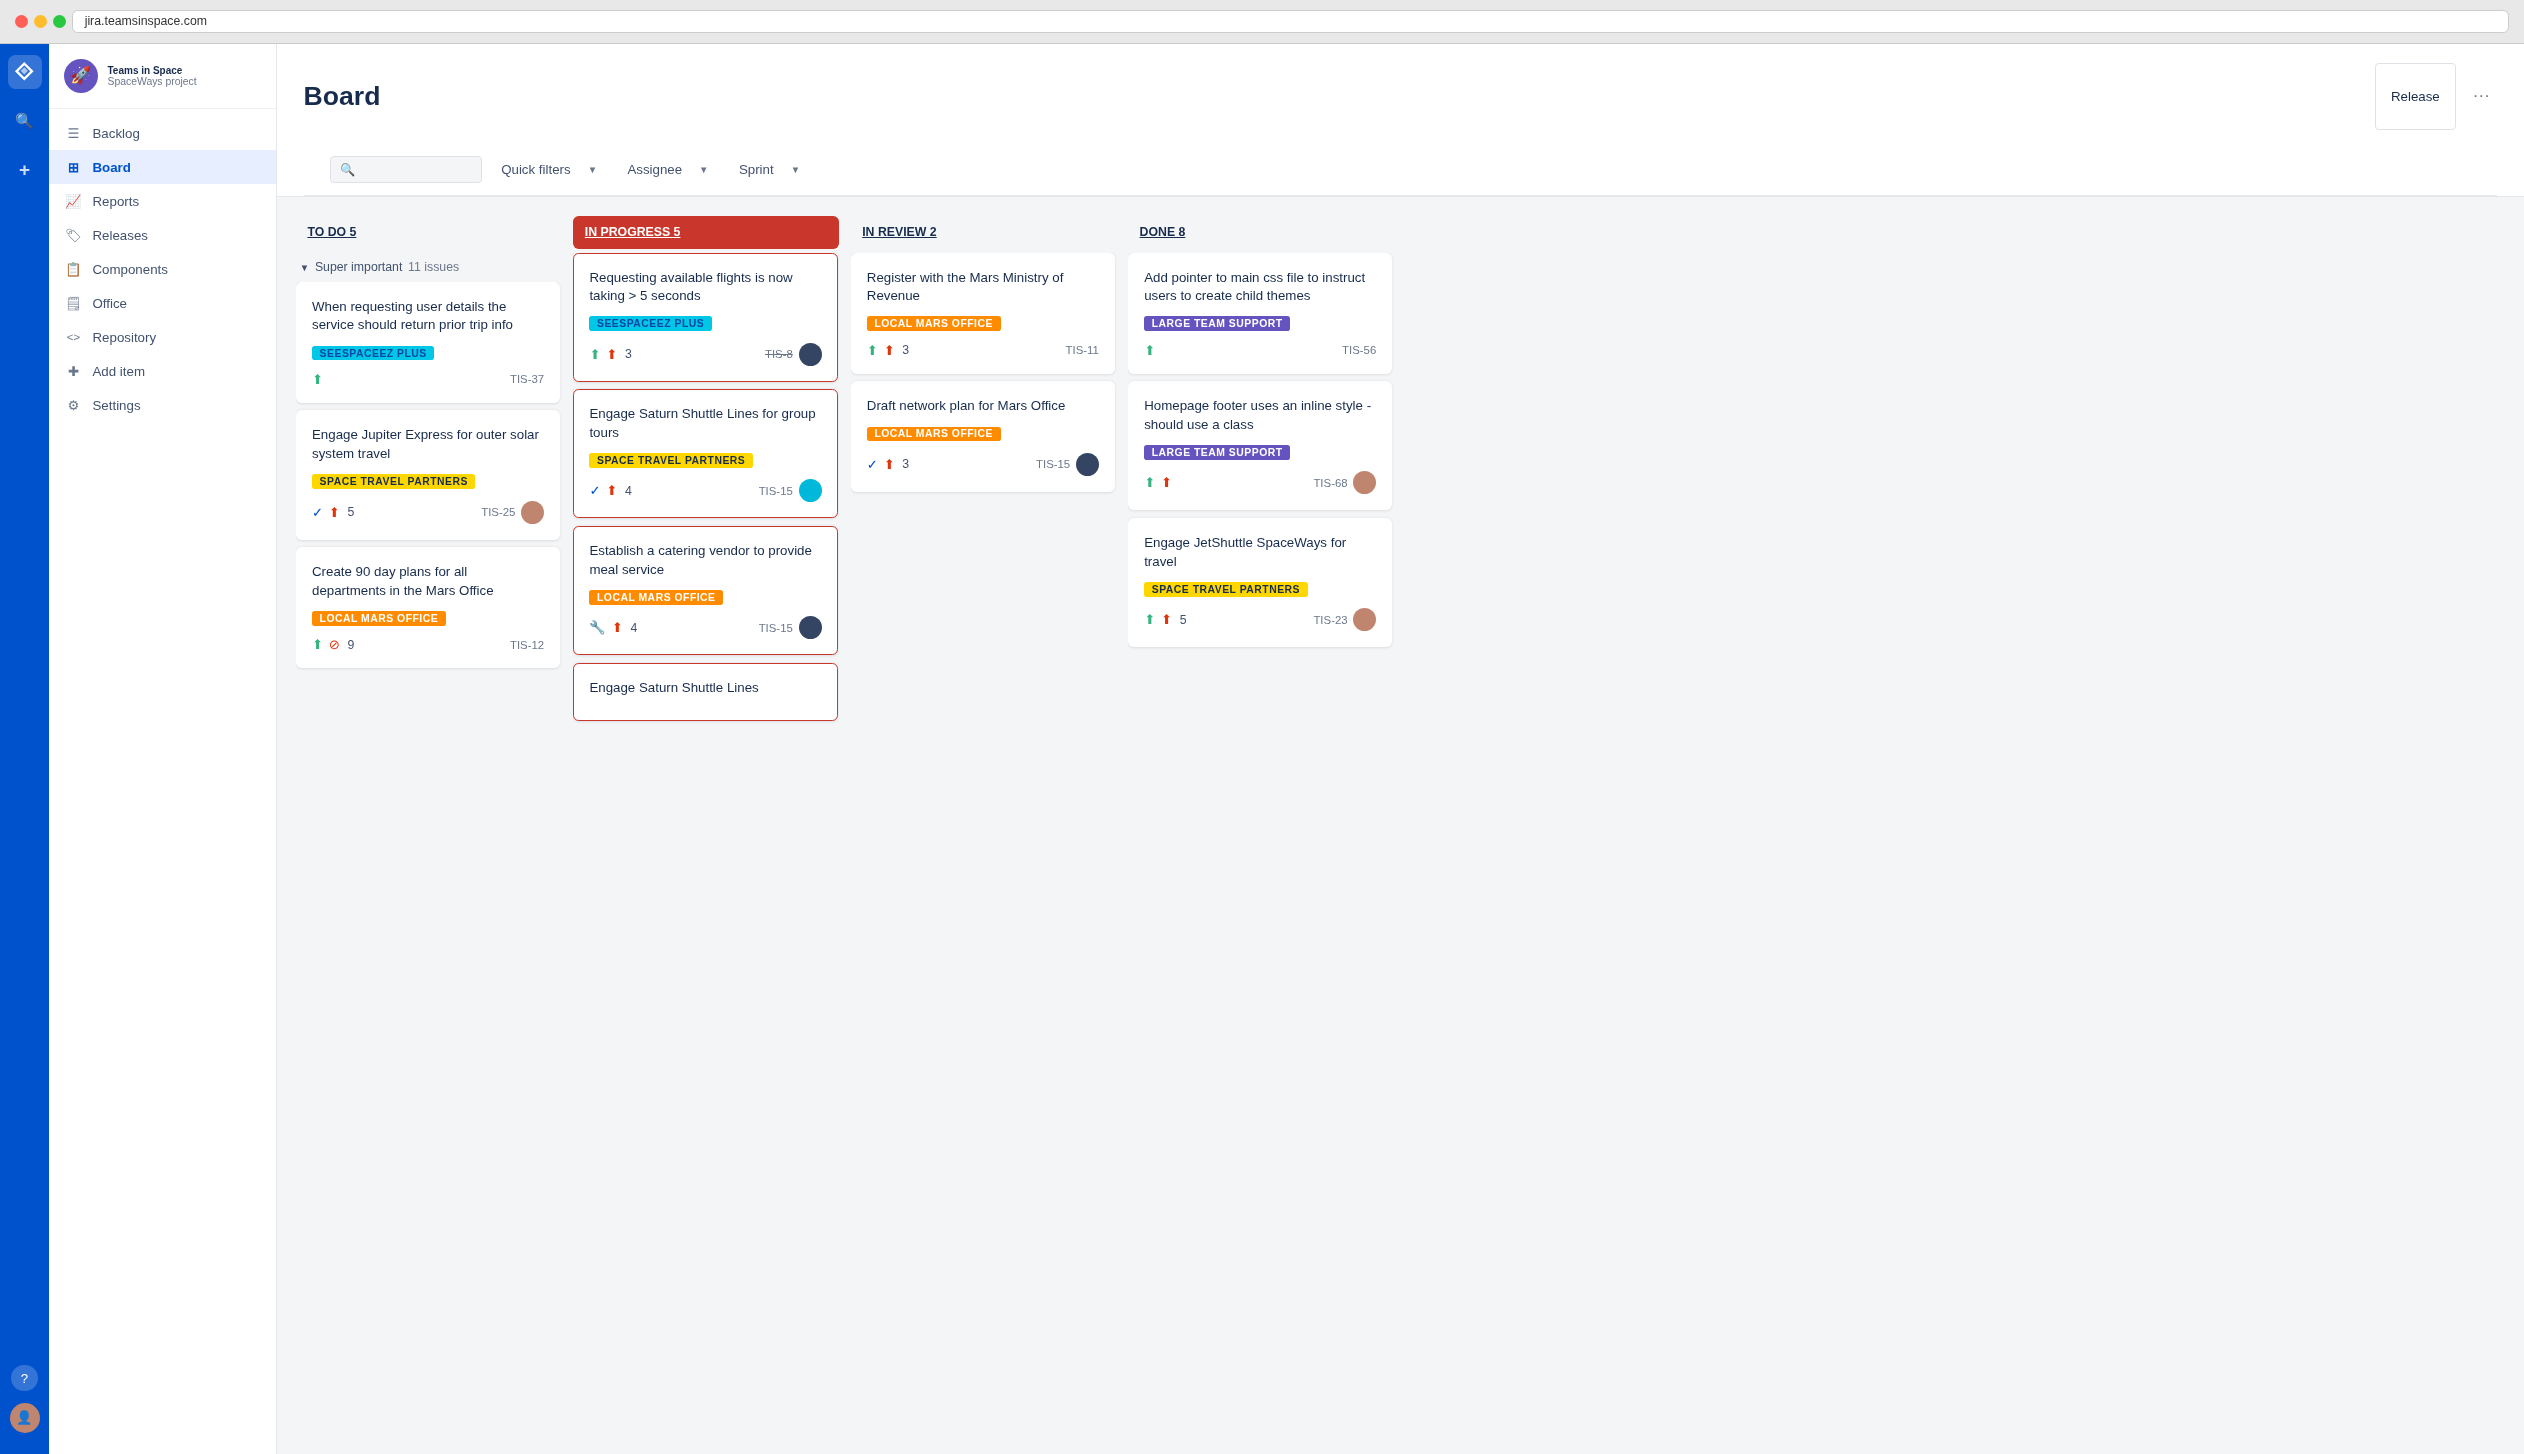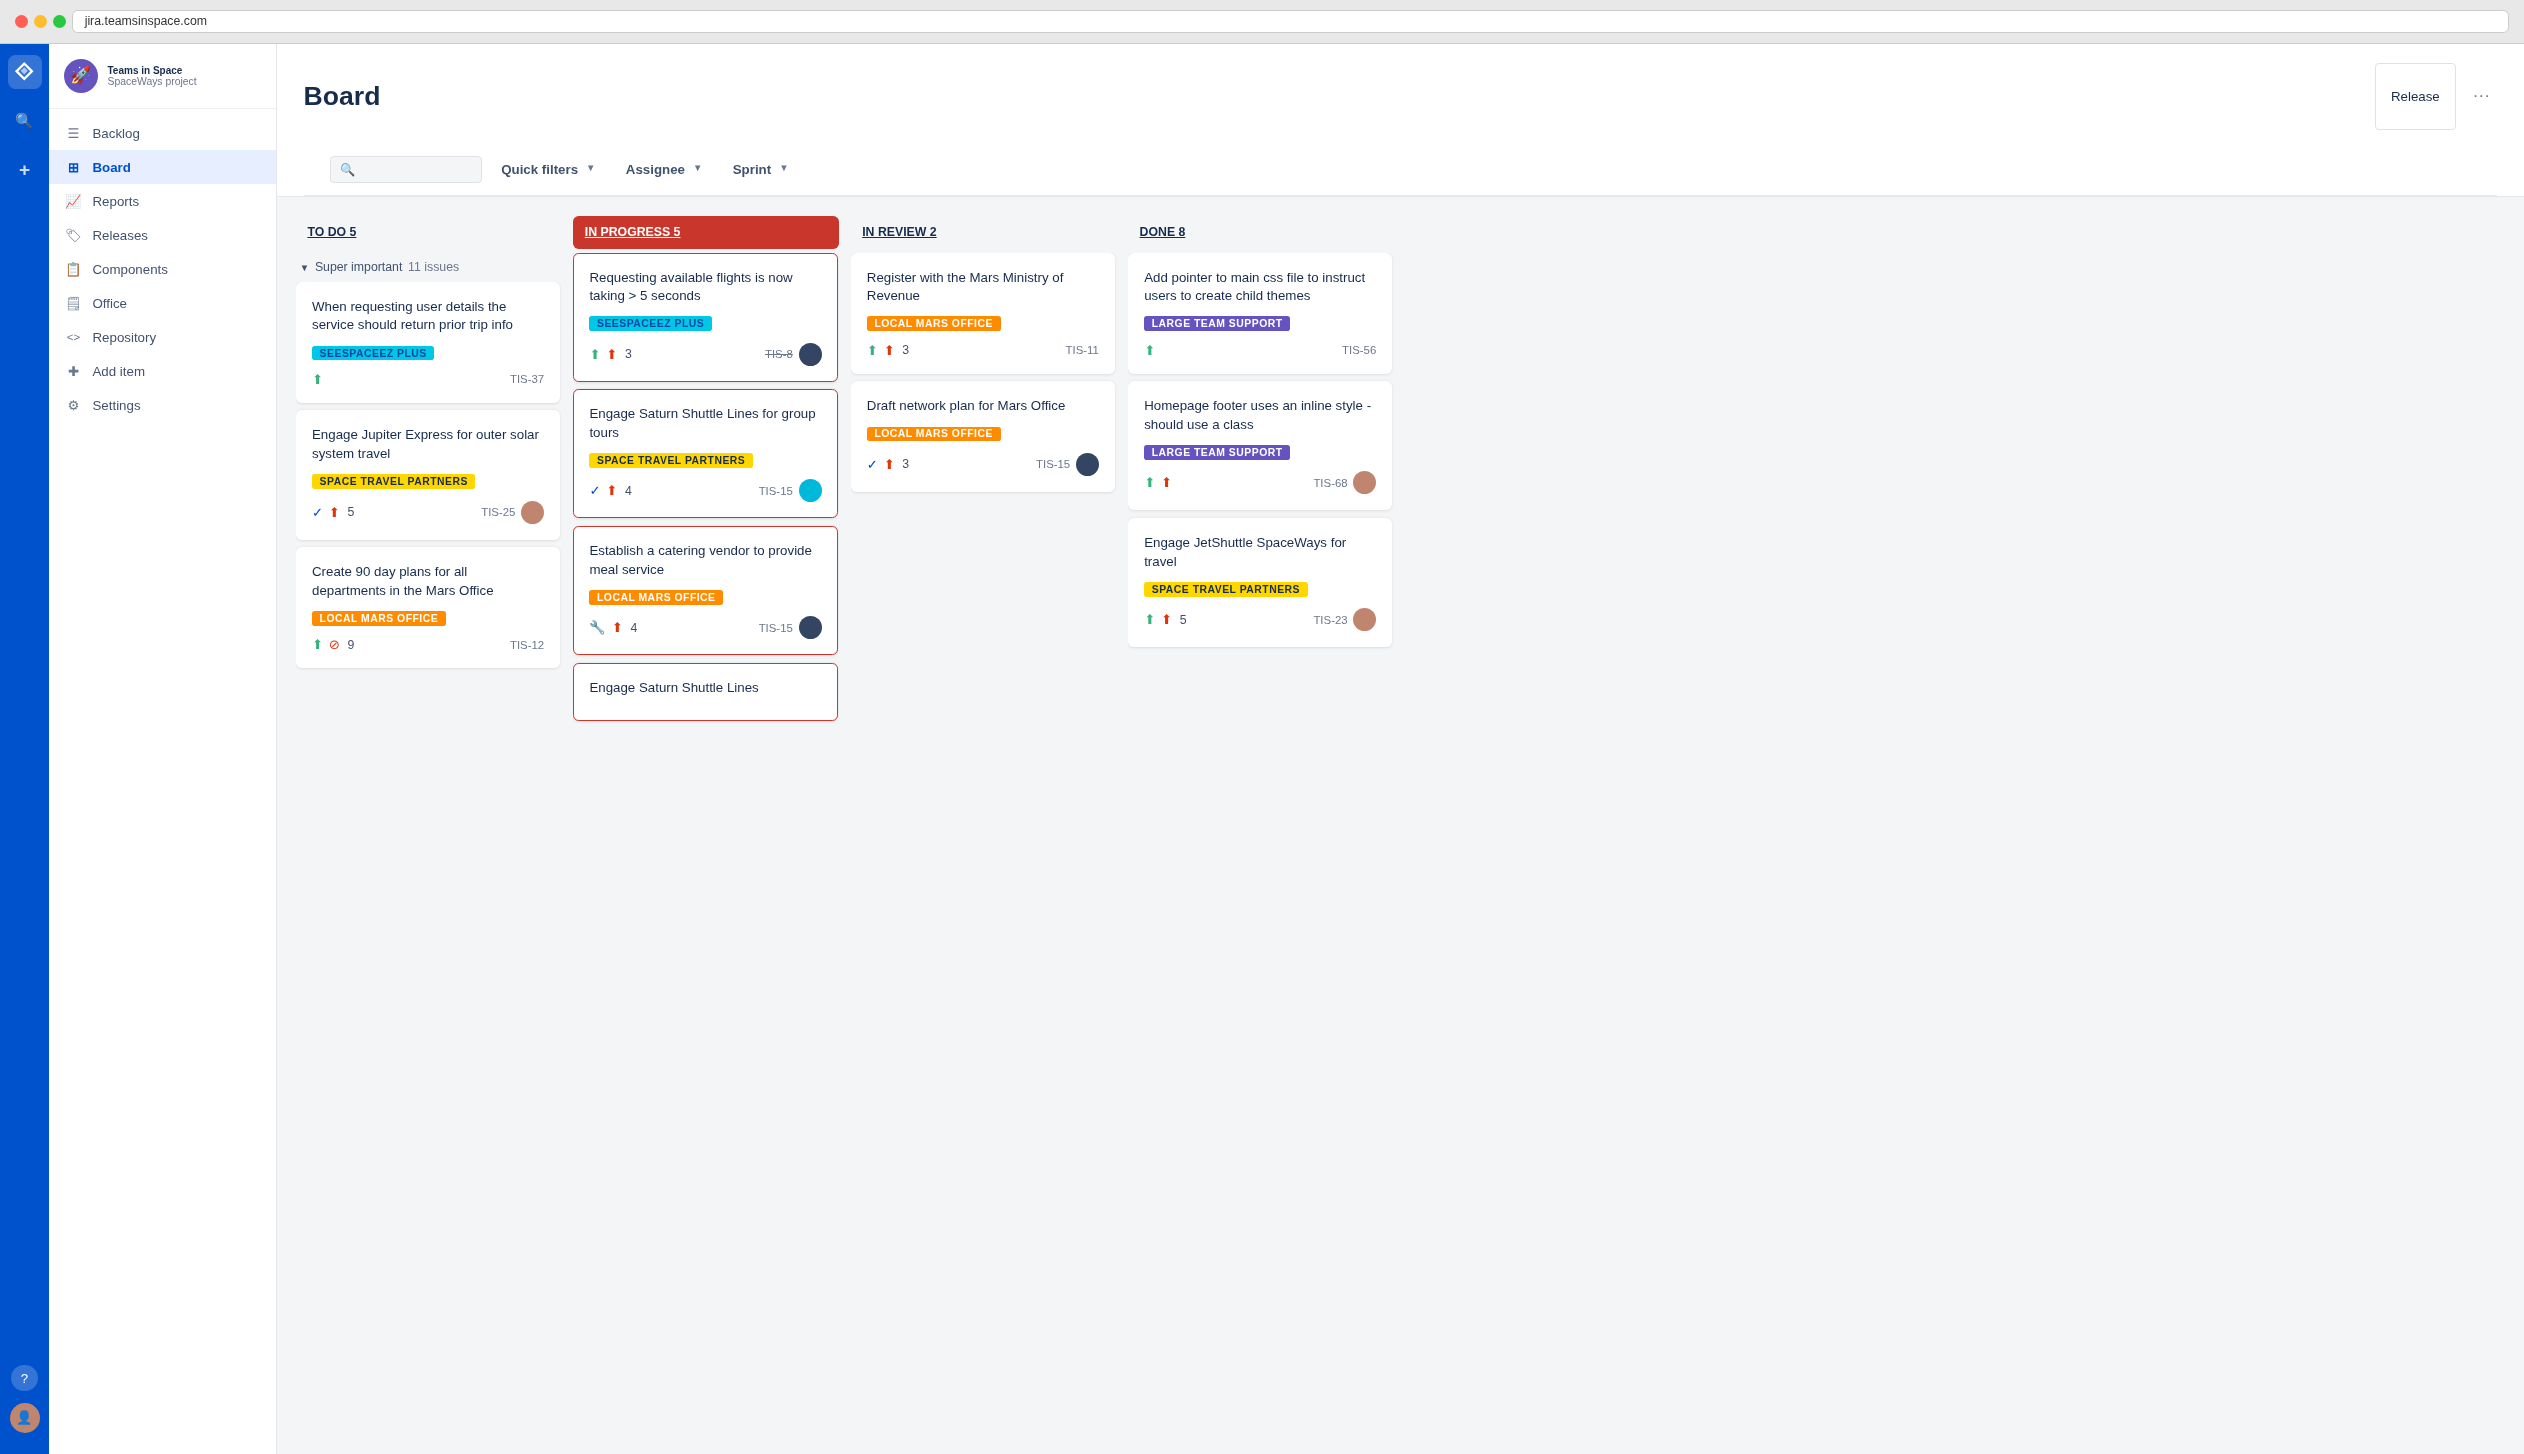--- a/index.html
+++ b/index.html
@@ -161,29 +161,29 @@
       gap: 5.7px;
       background: #f4f5f7;
       border: 0.9px solid #dfe1e6;
       border-radius: 3.8px;
       padding: 5.7px 9.5px;
       width: 152px;
     }
     .search-icon-sm { color: #6b778c; font-size: 12.3px; }
     .filter-btn {
       display: flex;
-      gap: 8px;
+      align-items: center;
+      gap: 17px;
       background: white;
       border: none;
       padding: 5.7px 11.4px;
       font-size: 13.3px;
       color: #42526e;
       cursor: pointer;
       border-radius: 3.8px;
-      font-weight: bold;
     }
     .filter-chevron { font-size: 9.5px; color: #6b778c; }
 
     
     .board-content {
       flex: 1;
       overflow-x: auto;
       overflow-y: hidden;
       padding: 19px 19px;
       display: flex;

